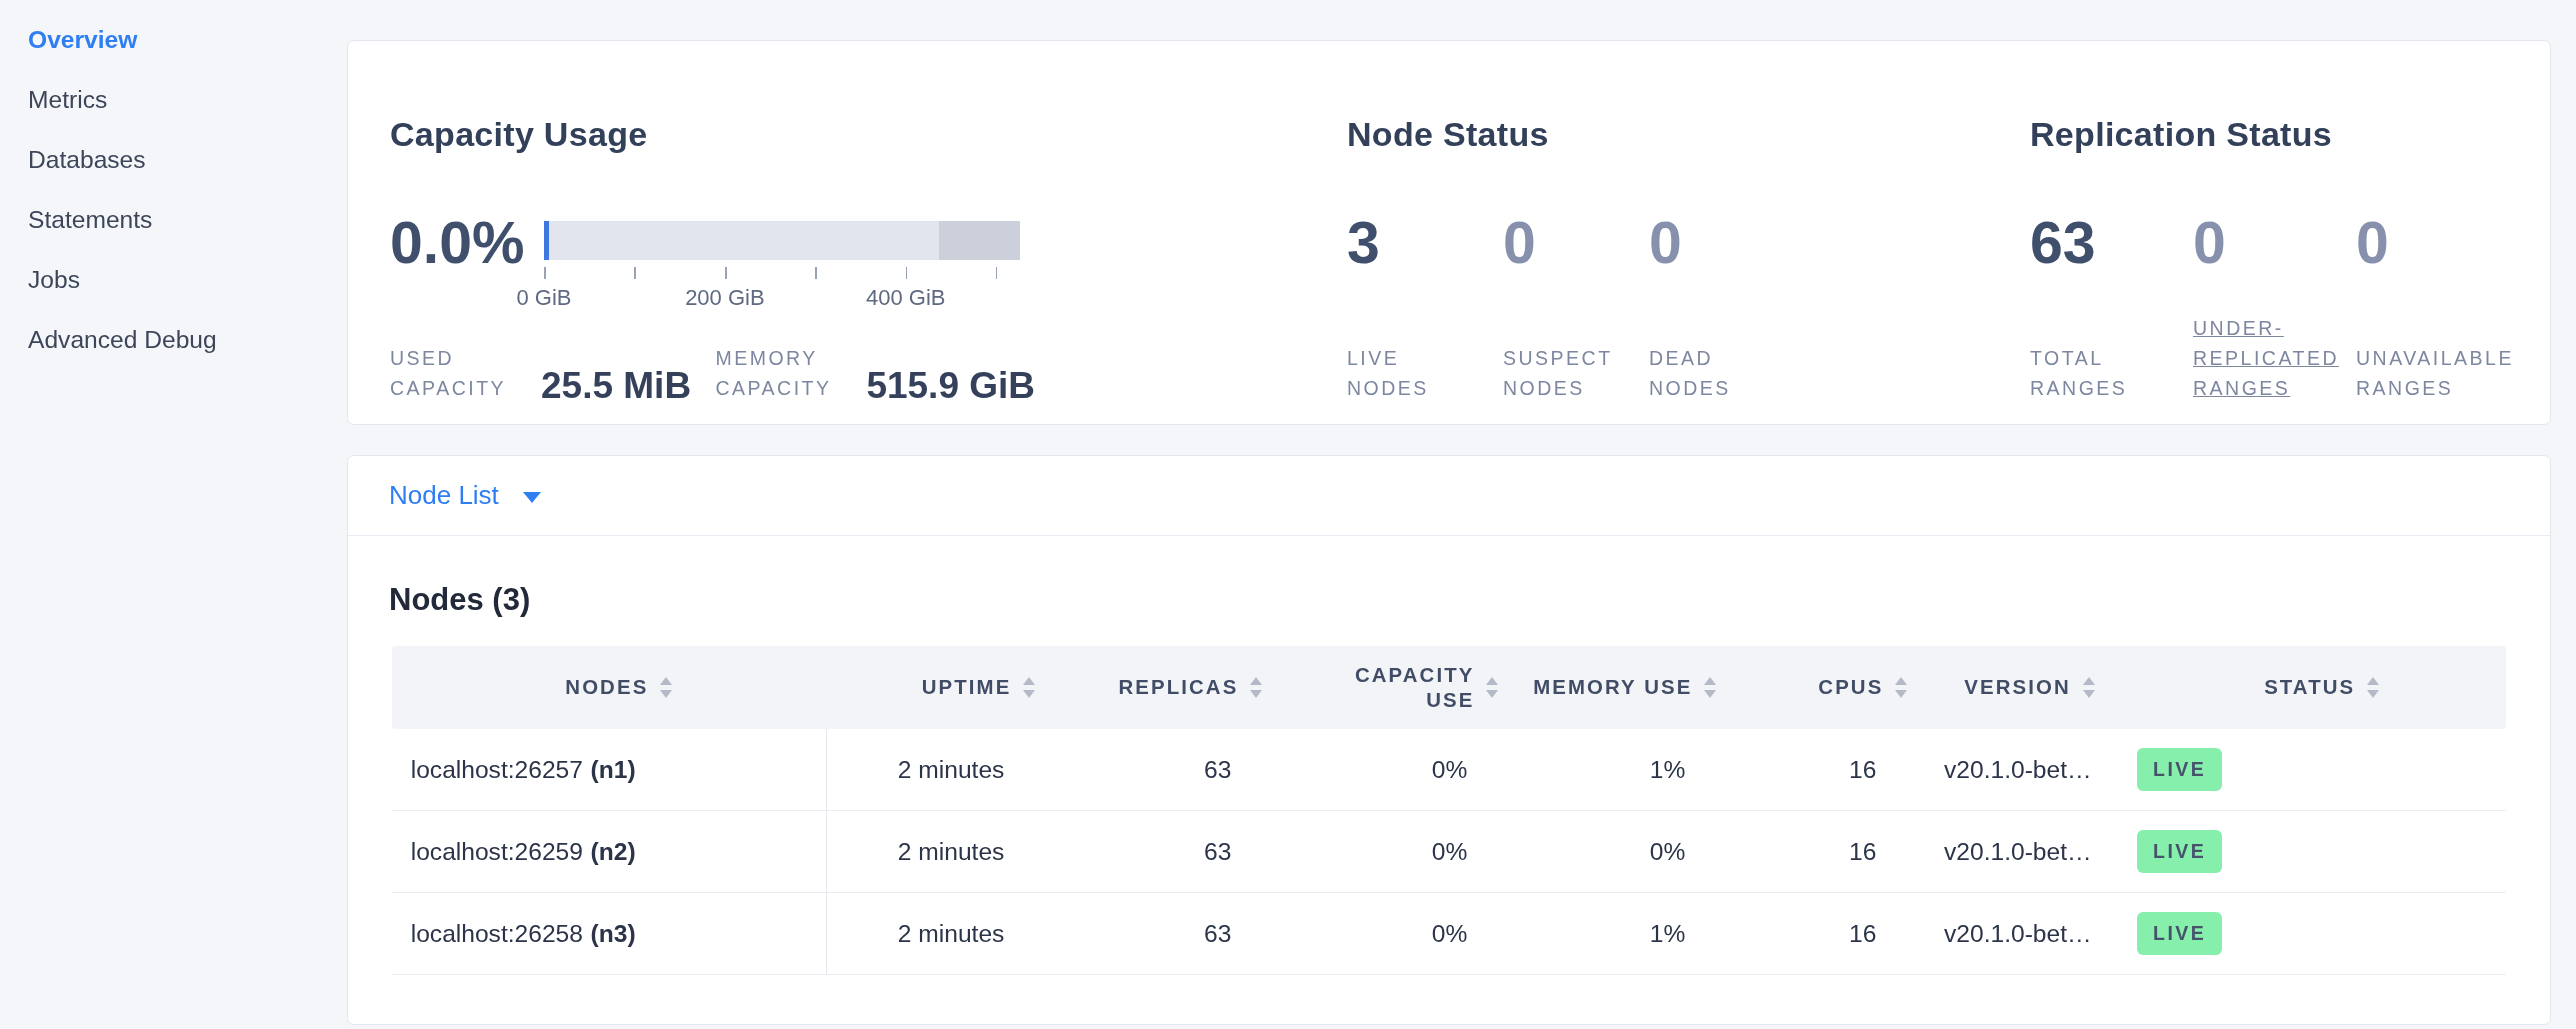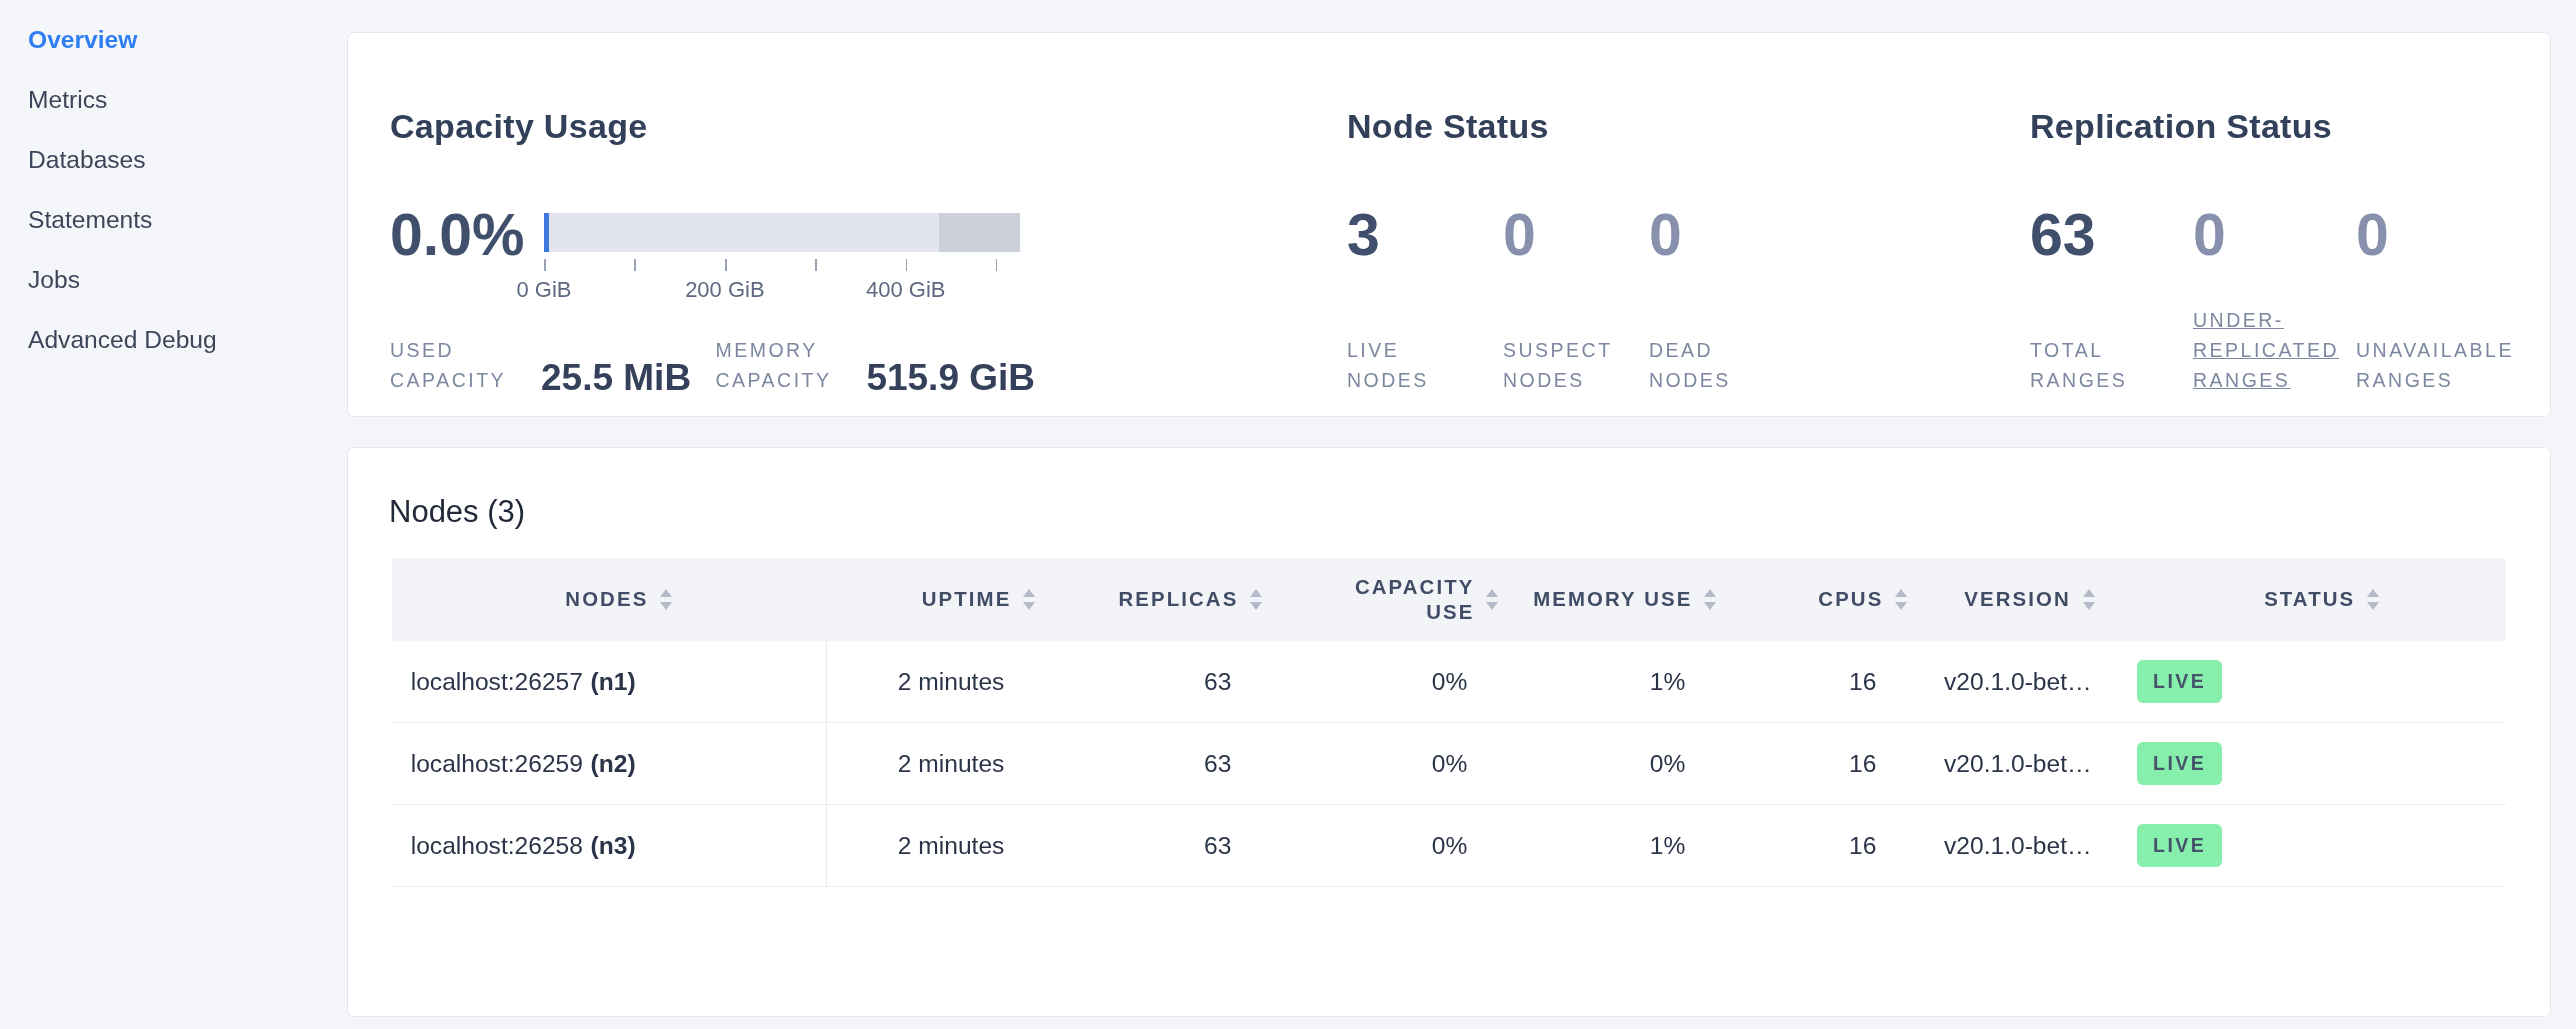--- a/index.html
+++ b/index.html
@@ -13,21 +13,21 @@
 
   
   .sidebar { width:347px; flex:0 0 347px; padding-top:0.8px;margin-top:9px; }
   .side-item {
     height:60px; display:flex; align-items:center; padding-left:28px;
     font-size:24.6px; color:#3d4659; cursor:pointer; white-space:nowrap;
   }
   .side-item.active { color:#2f7ef2; font-weight:700; }
 
   
-  .main { flex:1; margin-right:24.6px; padding-top:32px; }
+  .main { flex:1; margin-right:24.6px; padding-top:40px; }
   .panel {
     background:#ffffff; border:1.7px solid #e2e6ee; border-radius:6.8px;
   }
 
   
   .panel-summary { height:385px; display:flex; padding-left:42px; }
   .sec { display:flex; flex-direction:column; padding-top:75px; padding-bottom:21px; }
   .sec-capacity { width:957px; }
   .sec-nodes    { width:683px; }
   .sec-repl     { flex:1; }
@@ -73,21 +73,21 @@
   .dropdown-row {
     height:80px; display:flex; align-items:center; padding-left:41px;
     border-bottom:1.7px solid #e8ebf1; cursor:pointer;
   }
   .dropdown-label { font-size:26px; color:#2f7ef2; font-weight:500; }
   .caret {
     width:0; height:0; margin-left:24px; margin-top:4.2px;
     border-left:9.3px solid transparent; border-right:9.3px solid transparent;
     border-top:11px solid #2f7ef2;
   }
-  .nodes-heading { margin:48px 0 0 41px; font-size:31px; font-weight:400; color:#222a3a; line-height:32px; }
+  .nodes-heading { margin:48px 0 0 41px; font-size:31px; font-weight:700; color:#222a3a; line-height:32px; }
 
   .table { margin:30px 44px 0 44px; }
   .grid-cols {
     display:grid;
     grid-template-columns:435px 191px 227px 236px 218px 191px 225px 1fr;
   }
   .thead { background:#f3f4f7; height:83px; align-items:center; border-radius:3.4px; }
   .th {
     font-size:20.4px; font-weight:700; letter-spacing:2.1px; color:#414d66;
     display:flex; align-items:center; cursor:pointer;
@@ -199,20 +199,24 @@
         <div class="stat-col">
           <div class="num muted">0</div>
           <div class="stat-label lbl-w210">UNAVAILABLE RANGES</div>
         </div>
       </div>
     </div>
   </section>
 
   <section class="panel panel-nodelist">
 
+    <div class="dropdown-row">
+      <span class="dropdown-label">Node List</span>
+      <span class="caret"></span>
+    </div>
 
     <h2 class="nodes-heading">Nodes (3)</h2>
 
     <div class="table">
 
       <div class="thead grid-cols">
         <div class="th left th-pad1">
           <span>NODES</span>
           <span class="sort-icon">
               <i class="up"></i>

